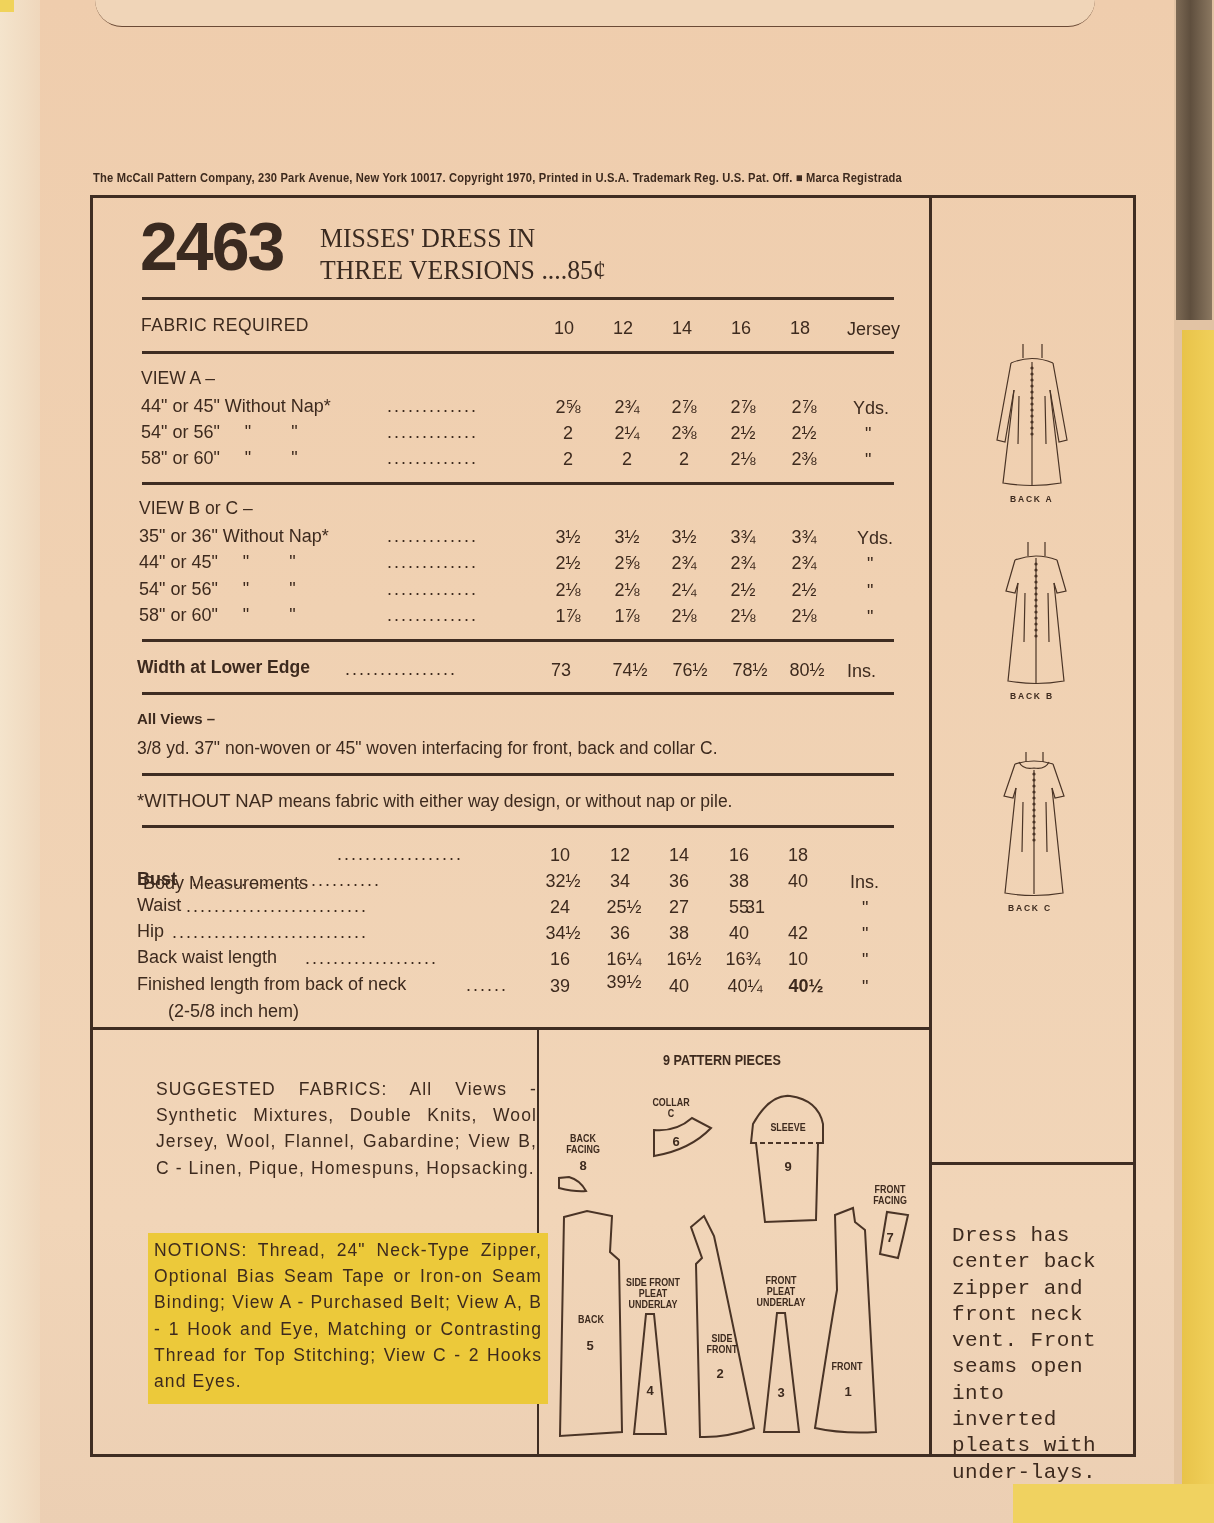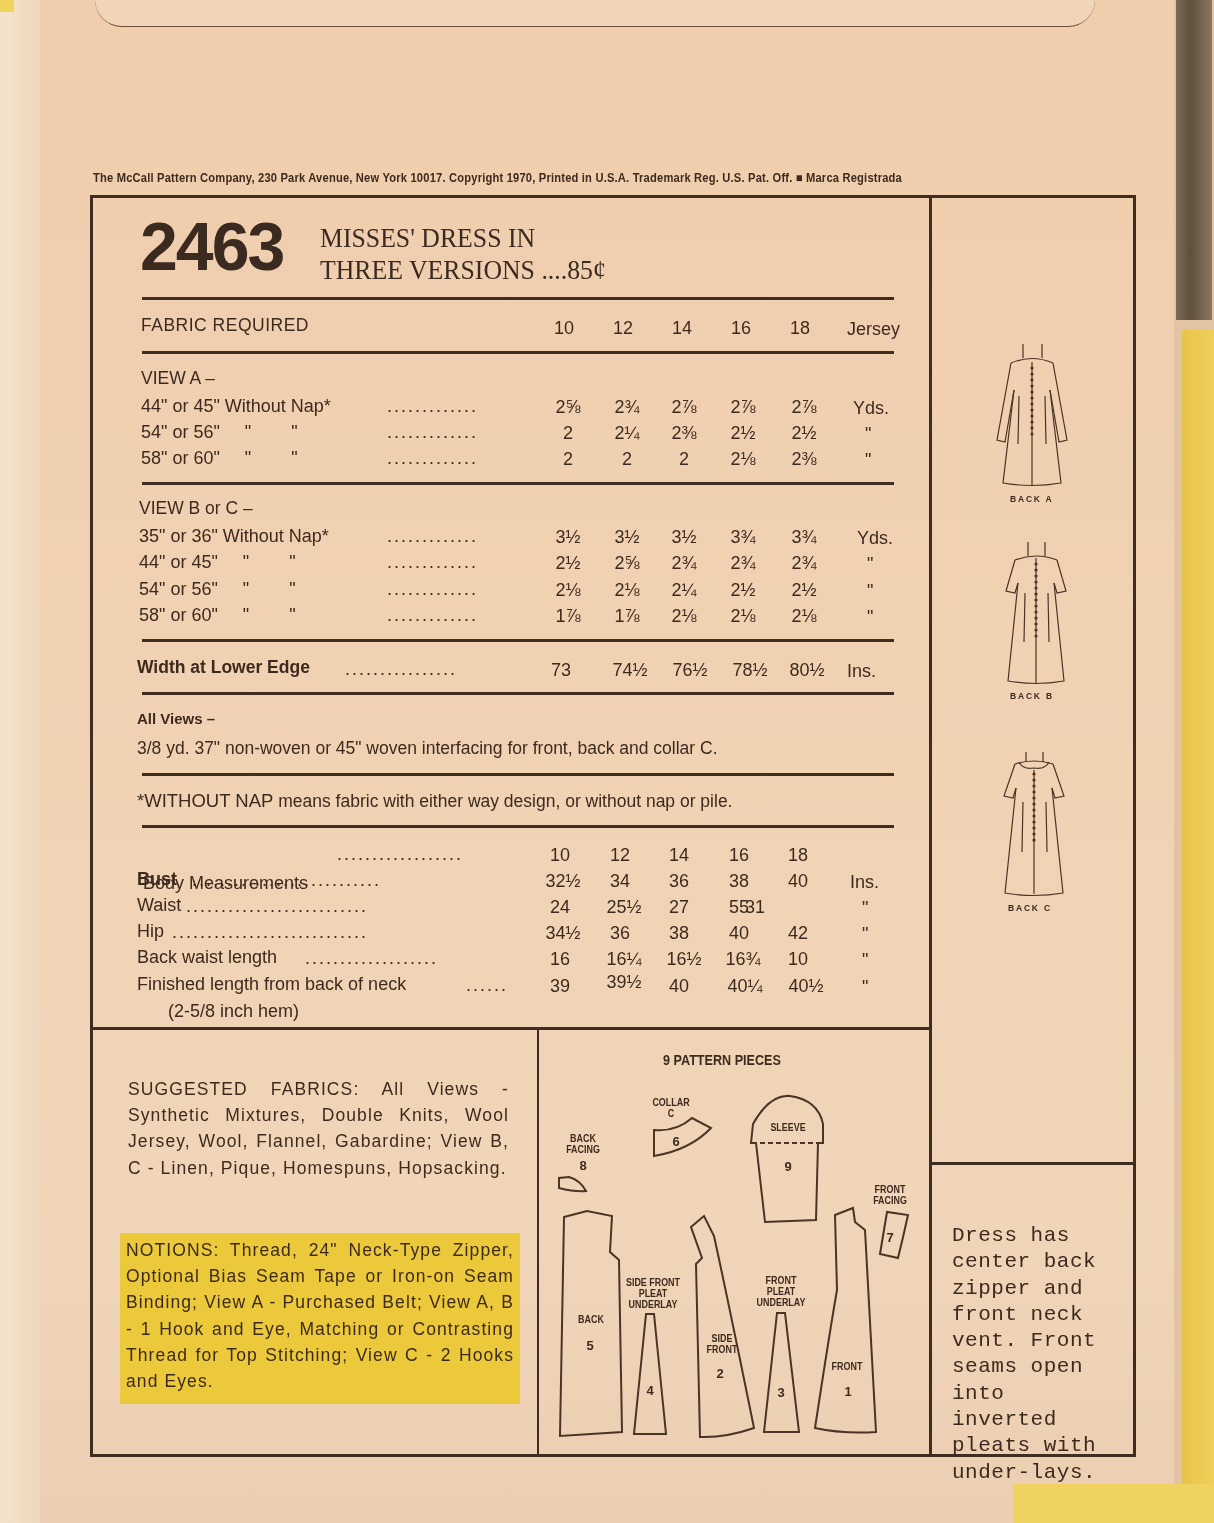--- a/index.html
+++ b/index.html
@@ -57,21 +57,21 @@
     transform: scaleX(0.92); transform-origin: left; white-space: nowrap;
   }
   .rule { position:absolute; left:142px; width:752px; height:3px; background:#3f2d22; }
 
   .t { position:absolute; font-size:18px; white-space:nowrap; line-height:1; color:#3d2a1e; }
   .t.b { font-weight: bold; }
   .num { position:absolute; font-size:18px; line-height:1; white-space:nowrap; text-align:center; width:56px; margin-left:-28px; }
   .unit { position:absolute; font-size:18px; line-height:1; white-space:nowrap; }
   .dots { color:#3d2a1e; letter-spacing: 2px; }
 
-  .para { position:absolute; font-size:17.5px; line-height:26.2px; letter-spacing:1.1px; color:#3d2a1e; text-align: justify; }
+  .para { position:absolute; font-size:17.5px; line-height:26.2px; letter-spacing:1.1px; color:#3d2a1e; text-align: justify; margin-left: 28px; }
   .notions { background: #ecc93a; padding: 4px 6px 10px 6px; }
   .desc { position:absolute; font-size:21px; line-height:26.3px; color:#3d2a1e; letter-spacing: 0.5px; font-family: Liberation Mono, monospace; }
 
   .pp-title { position:absolute; left:663px; top:1052px; font-size:14px; font-weight:bold; letter-spacing:0; transform: scaleX(0.9); transform-origin:left; }
   .pp-label { position:absolute; font-size:10.5px; font-weight:bold; text-align:center; line-height:1.05; transform: scaleX(0.85); }
   .pp-num { position:absolute; font-size:13px; font-weight:bold; text-align:center; }
   svg { position:absolute; overflow: visible; }
   .cap { position:absolute; font-size:8.5px; letter-spacing:1.8px; font-weight:bold; color:#3d2a1e; }
 </style>
 </head>
@@ -261,21 +261,21 @@
   <div class="num" style="left:798px; top:950px;">10</div>
   <div class="unit" style="left:862px; top:951px;">"</div>
 </div>
 <div>
   <div class="t" style="left:137px; top:975px;">Finished length from back of neck</div>
   <div class="t dots" style="left:466px; top:976px;">......</div>
   <div class="num" style="left:560px; top:977px;">39</div>
   <div class="num" style="left:624px; top:973px;">39½</div>
   <div class="num" style="left:679px; top:977px;">40</div>
   <div class="num" style="left:745px; top:977px;">40¼</div>
-  <div class="num" style="left:806px; top:977px;">40½</div>
+  <div class="num" style="left:806px; top:977px;font-weight:bold;">40½</div>
   <div class="unit" style="left:862px; top:978px;">"</div>
 </div>
 <div class="t" style="left:168px; top:1002px;">(2-5/8 inch hem)</div>
 
 <div class="para" style="left:128px; top:1076px; width:381px;">SUGGESTED FABRICS: All Views - Synthetic Mixtures, Double Knits, Wool Jersey, Wool, Flannel, Gabardine; View B, C - Linen, Pique, Homespuns, Hopsacking.</div>
 
 <div class="para notions" style="left:120px; top:1233px; width:388px;">NOTIONS: Thread, 24" Neck-Type Zipper, Optional Bias Seam Tape or Iron-on Seam Binding; View A - Purchased Belt; View A, B - 1 Hook and Eye, Matching or Contrasting Thread for Top Stitching; View C - 2 Hooks and Eyes.</div>
 
 <div class="pp-title">9 PATTERN PIECES</div>
 

